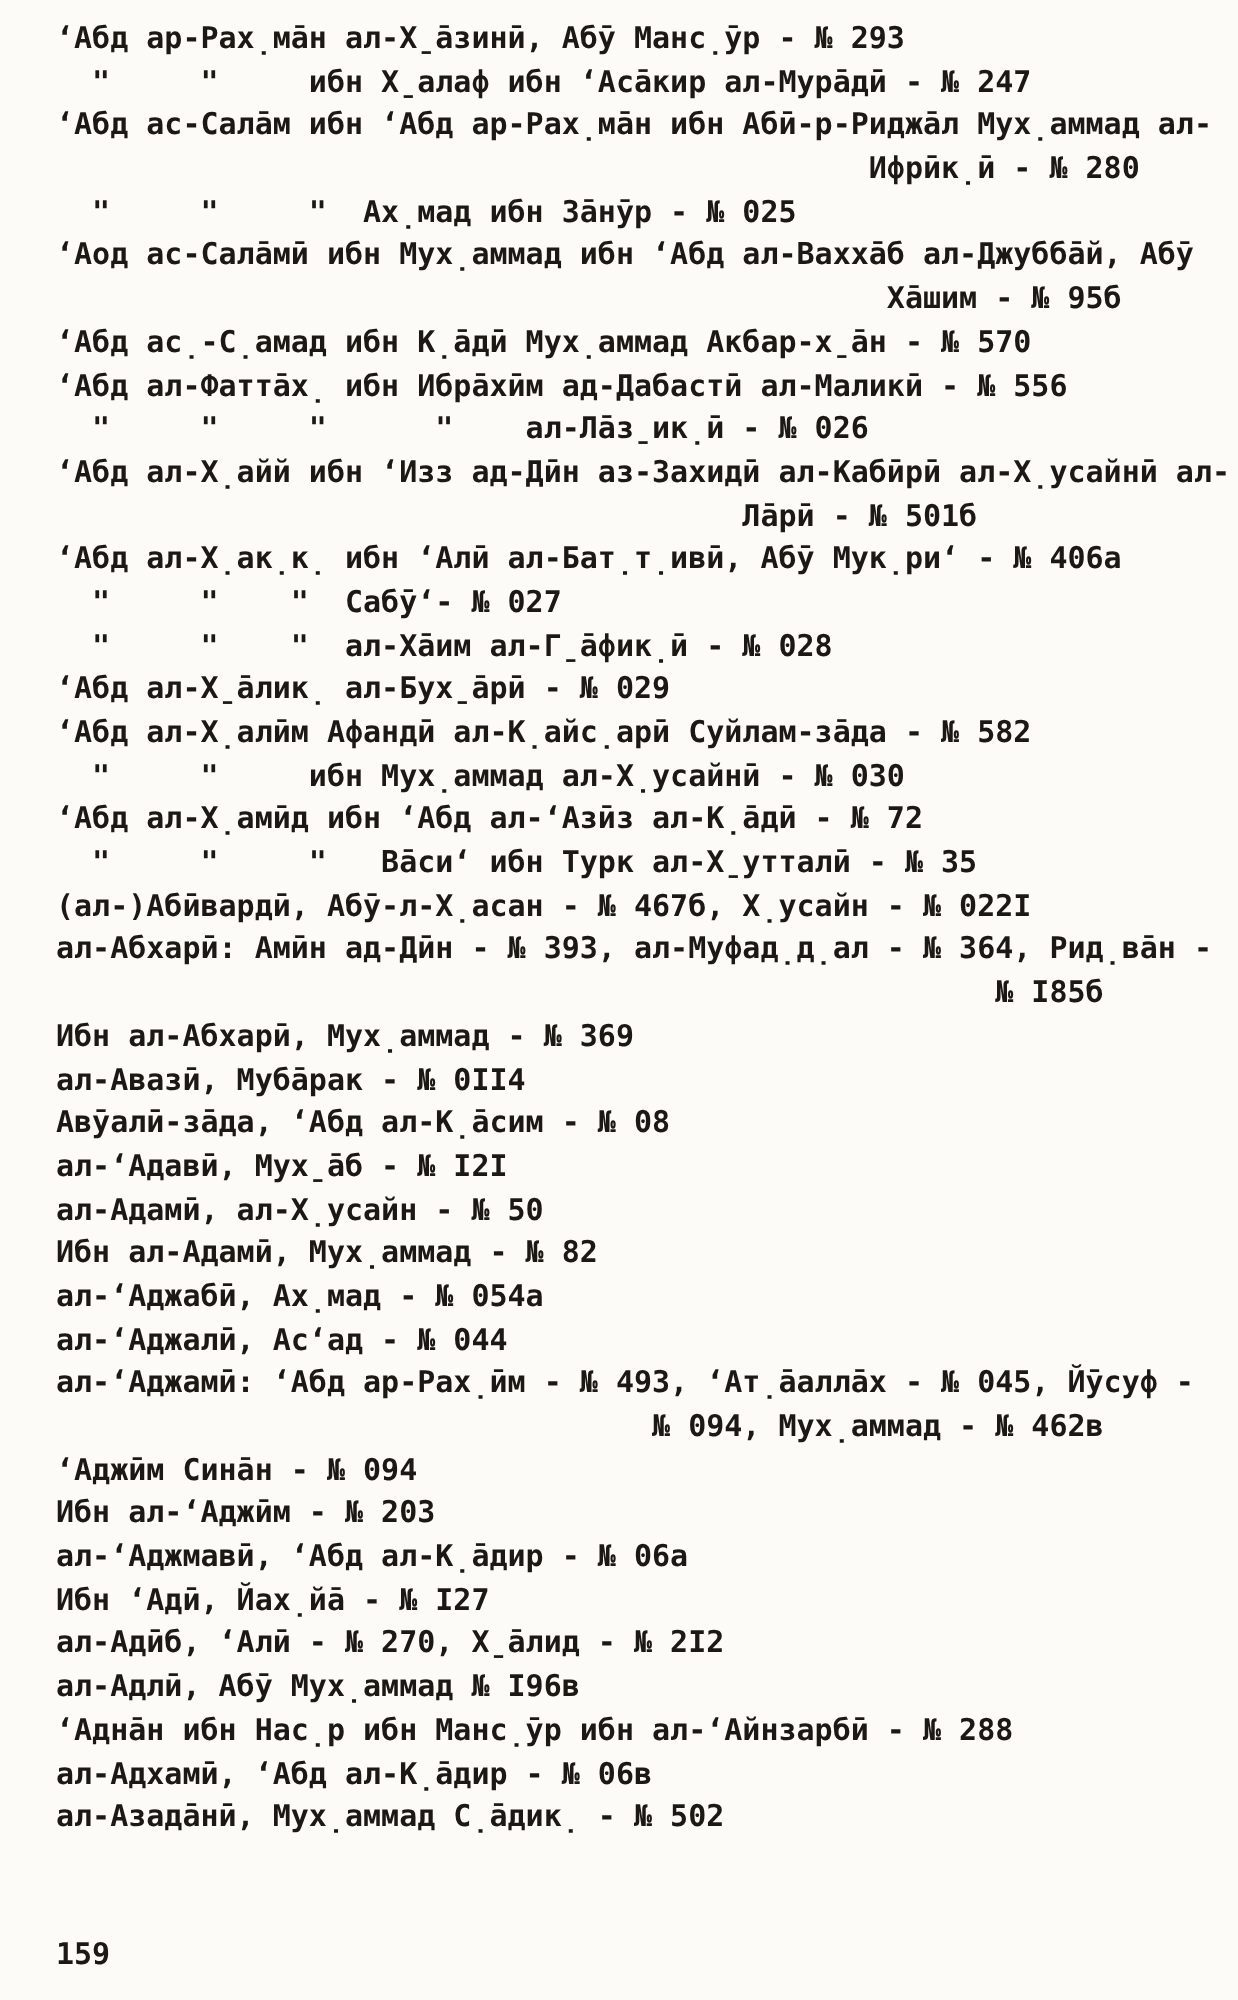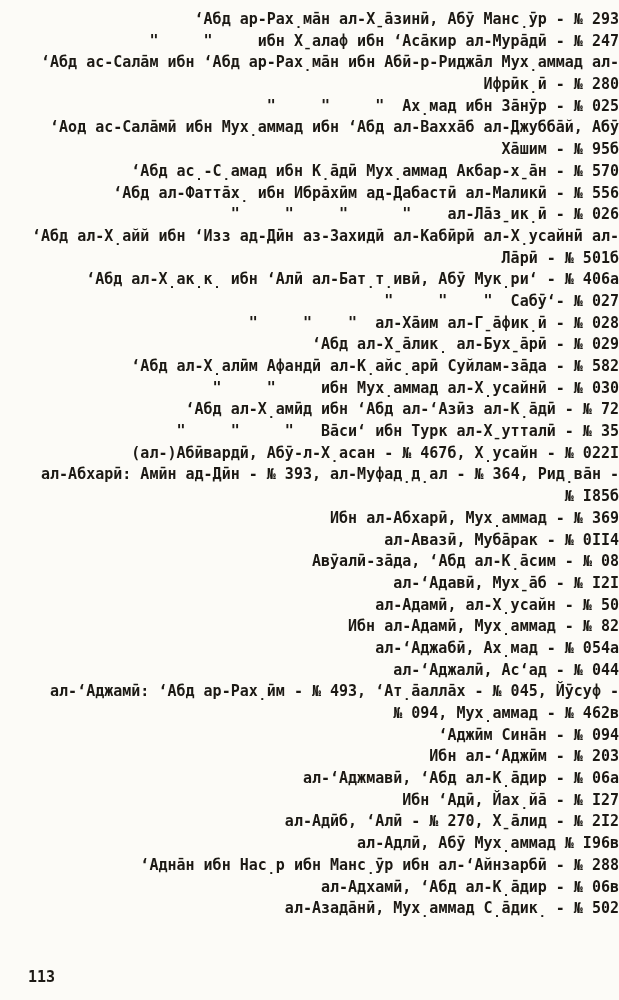--- a/index.html
+++ b/index.html
@@ -12,28 +12,27 @@
     font-size:15px;
     position:relative;
     overflow:hidden;
     box-sizing:border-box;
   }
   .text-block{
     position:absolute;
     top:9px;left:28px;right:0;
     line-height:21.7px;
     white-space:pre;
-    text-align:right;
   }
   .line{height:21.7px;}
   .page-number{
     position:absolute;
     left:28px;top:966px;
     line-height:22px;
   }
 </style>
 </head>
 <body>
 
 <div class="page">
   <div class="text-block"><div class="line">‘Абд ар-Рах̣ма̄н ал-Х̱а̄зинӣ, Абӯ Манс̣ӯр - № 293</div><div class="line">  "     "     ибн Х̱алаф ибн ‘Аса̄кир ал-Мура̄дӣ - № 247</div><div class="line">‘Абд ас-Сала̄м ибн ‘Абд ар-Рах̣ма̄н ибн Абӣ-р-Риджа̄л Мух̣аммад ал-</div><div class="line">                                             Ифрӣк̣ӣ - № 280</div><div class="line">  "     "     "  Ах̣мад ибн За̄нӯр - № 025</div><div class="line">‘Аод ас-Сала̄мӣ ибн Мух̣аммад ибн ‘Абд ал-Вахха̄б ал-Джубба̄й, Абӯ</div><div class="line">                                              Ха̄шим - № 95б</div><div class="line">‘Абд ас̣-С̣амад ибн К̣а̄дӣ Мух̣аммад Акбар-х̱а̄н - № 570</div><div class="line">‘Абд ал-Фатта̄х̣ ибн Ибра̄хӣм ад-Дабастӣ ал-Маликӣ - № 556</div><div class="line">  "     "     "      "    ал-Ла̄з̱ик̣ӣ - № 026</div><div class="line">‘Абд ал-Х̣айй ибн ‘Изз ад-Дӣн аз-Захидӣ ал-Кабӣрӣ ал-Х̣усайнӣ ал-</div><div class="line">                                      Ла̄рӣ - № 501б</div><div class="line">‘Абд ал-Х̣ак̣к̣ ибн ‘Алӣ ал-Бат̣т̣ивӣ, Абӯ Мук̣ри‘ - № 406а</div><div class="line">  "     "    "  Сабӯ‘- № 027</div><div class="line">  "     "    "  ал-Ха̄им ал-Г̱а̄фик̣ӣ - № 028</div><div class="line">‘Абд ал-Х̱а̄лик̣ ал-Бух̱а̄рӣ - № 029</div><div class="line">‘Абд ал-Х̣алӣм Афандӣ ал-К̣айс̣арӣ Суйлам-за̄да - № 582</div><div class="line">  "     "     ибн Мух̣аммад ал-Х̣усайнӣ - № 030</div><div class="line">‘Абд ал-Х̣амӣд ибн ‘Абд ал-‘Азӣз ал-К̣а̄дӣ - № 72</div><div class="line">  "     "     "   Ва̄си‘ ибн Турк ал-Х̱утталӣ - № 35</div><div class="line">(ал-)Абӣвардӣ, Абӯ-л-Х̣асан - № 467б, Х̣усайн - № 022I</div><div class="line">ал-Абхарӣ: Амӣн ад-Дӣн - № 393, ал-Муфад̣д̣ал - № 364, Рид̣ва̄н -</div><div class="line">                                                    № I85б</div><div class="line">Ибн ал-Абхарӣ, Мух̣аммад - № 369</div><div class="line">ал-Авазӣ, Муба̄рак - № 0II4</div><div class="line">Авӯалӣ-за̄да, ‘Абд ал-К̣а̄сим - № 08</div><div class="line">ал-‘Адавӣ, Мух̱а̄б - № I2I</div><div class="line">ал-Адамӣ, ал-Х̣усайн - № 50</div><div class="line">Ибн ал-Адамӣ, Мух̣аммад - № 82</div><div class="line">ал-‘Аджабӣ, Ах̣мад - № 054а</div><div class="line">ал-‘Аджалӣ, Ас‘ад - № 044</div><div class="line">ал-‘Аджамӣ: ‘Абд ар-Рах̣ӣм - № 493, ‘Ат̣а̄алла̄х - № 045, Йӯсуф -</div><div class="line">                                 № 094, Мух̣аммад - № 462в</div><div class="line">‘Аджӣм Сина̄н - № 094</div><div class="line">Ибн ал-‘Аджӣм - № 203</div><div class="line">ал-‘Аджмавӣ, ‘Абд ал-К̣а̄дир - № 06а</div><div class="line">Ибн ‘Адӣ, Йах̣йа̄ - № I27</div><div class="line">ал-Адӣб, ‘Алӣ - № 270, Х̱а̄лид - № 2I2</div><div class="line">ал-Адлӣ, Абӯ Мух̣аммад № I96в</div><div class="line">‘Адна̄н ибн Нас̣р ибн Манс̣ӯр ибн ал-‘Айнзарбӣ - № 288</div><div class="line">ал-Адхамӣ, ‘Абд ал-К̣а̄дир - № 06в</div><div class="line">ал-Азада̄нӣ, Мух̣аммад С̣а̄дик̣ - № 502</div></div>
-  <div class="page-number">113</div>
+  <div class="page-number">159</div>
 </div>
 
 </body></html>

